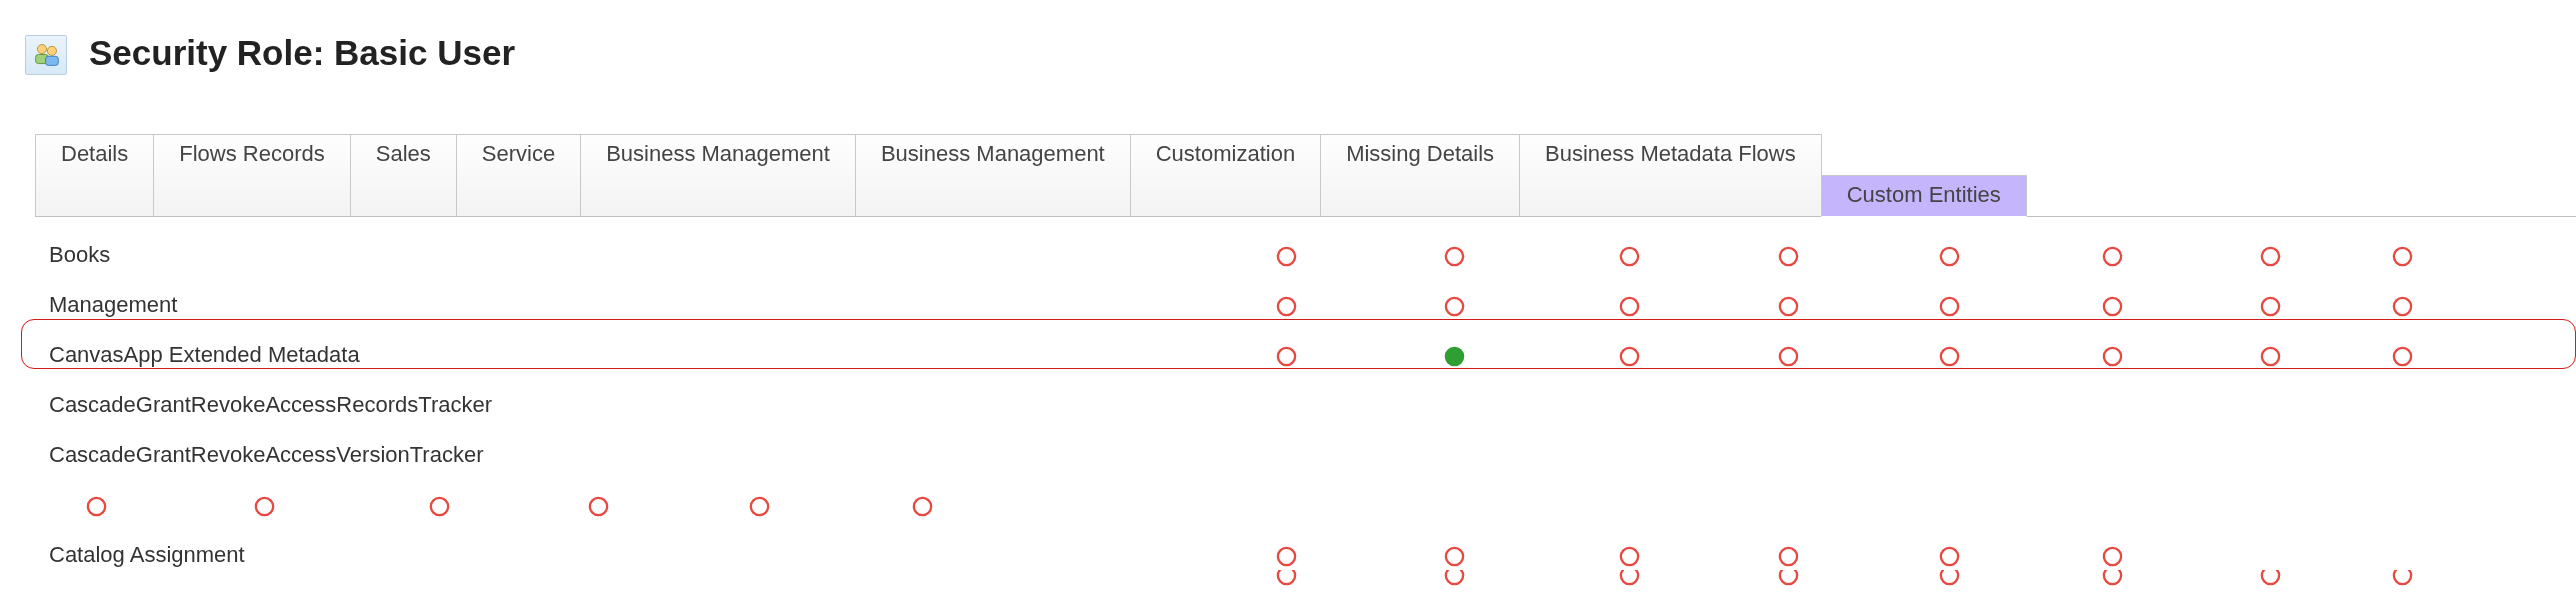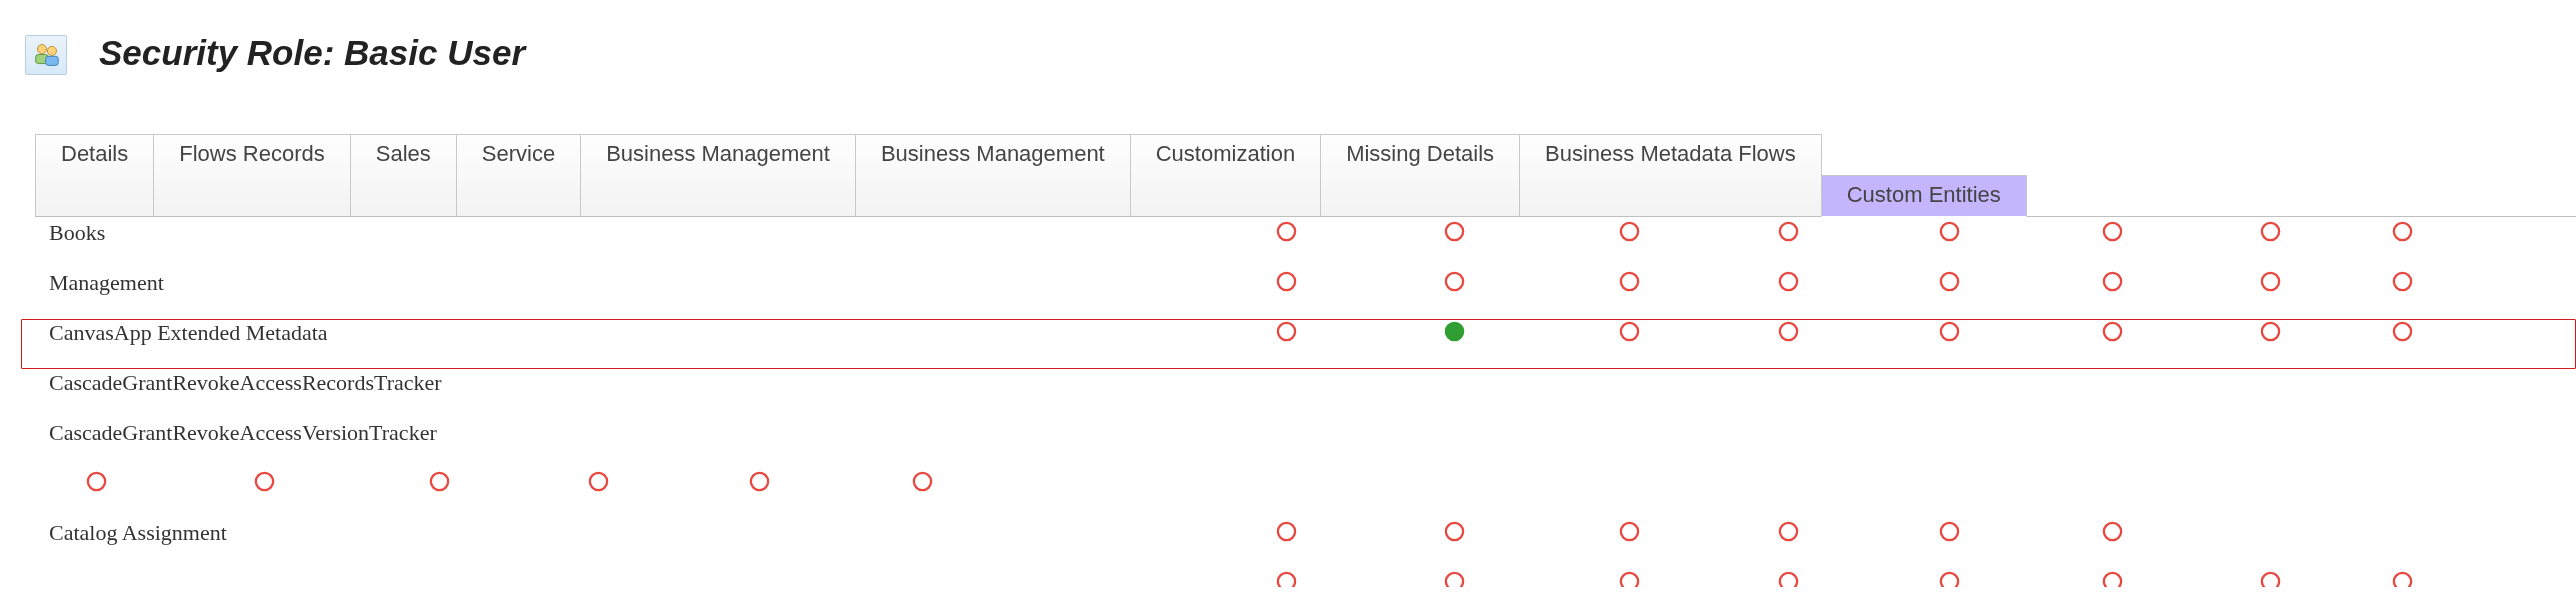--- a/index.html
+++ b/index.html
@@ -9,22 +9,21 @@
     font-family: "Segoe UI", Tahoma, Geneva, sans-serif;
     font-size: 22px;
     color: #333;
     background: #fff;
     width: 2576px;
   }
   .header {
     display: flex;
     align-items: flex-start;
     padding: 29px 0 0 25px;
-    gap: 32px;
-    font-style: italic;
+    gap: 22px;
   }
   .role-icon {
     width: 42px;
     height: 40px;
     margin-top: 5.8px;
     flex-shrink: 0;
     background: linear-gradient(#eaf3fb, #d7e9f7);
     border: 1px solid #b8cde0;
     border-radius: 1.9px;
     position: relative;
@@ -64,28 +63,28 @@
     top: 1px;
     border-bottom: 1px solid #fff;
     margin-top: 40px;
   }
 
   .grid {
     padding: 1.9px 0 0 21px;
   }
   .row {
     display: flex;
-    align-items: flex-start;
+    align-items: flex-end;
     height: 50px;
     border: 1.9px solid transparent;
     border-radius: 1px;
-    font-family: Liberation Serif, serif;
   }
   .row.highlight {
     border-color: #d11a1a;
+    border-radius: 13px;
   }
   .entity-label {
     flex: 0 0 1190px;
     padding-left: 27px;
     color: #333;
     white-space: nowrap;
   }
   .priv-cells {
     display: flex;
     align-items: center;

